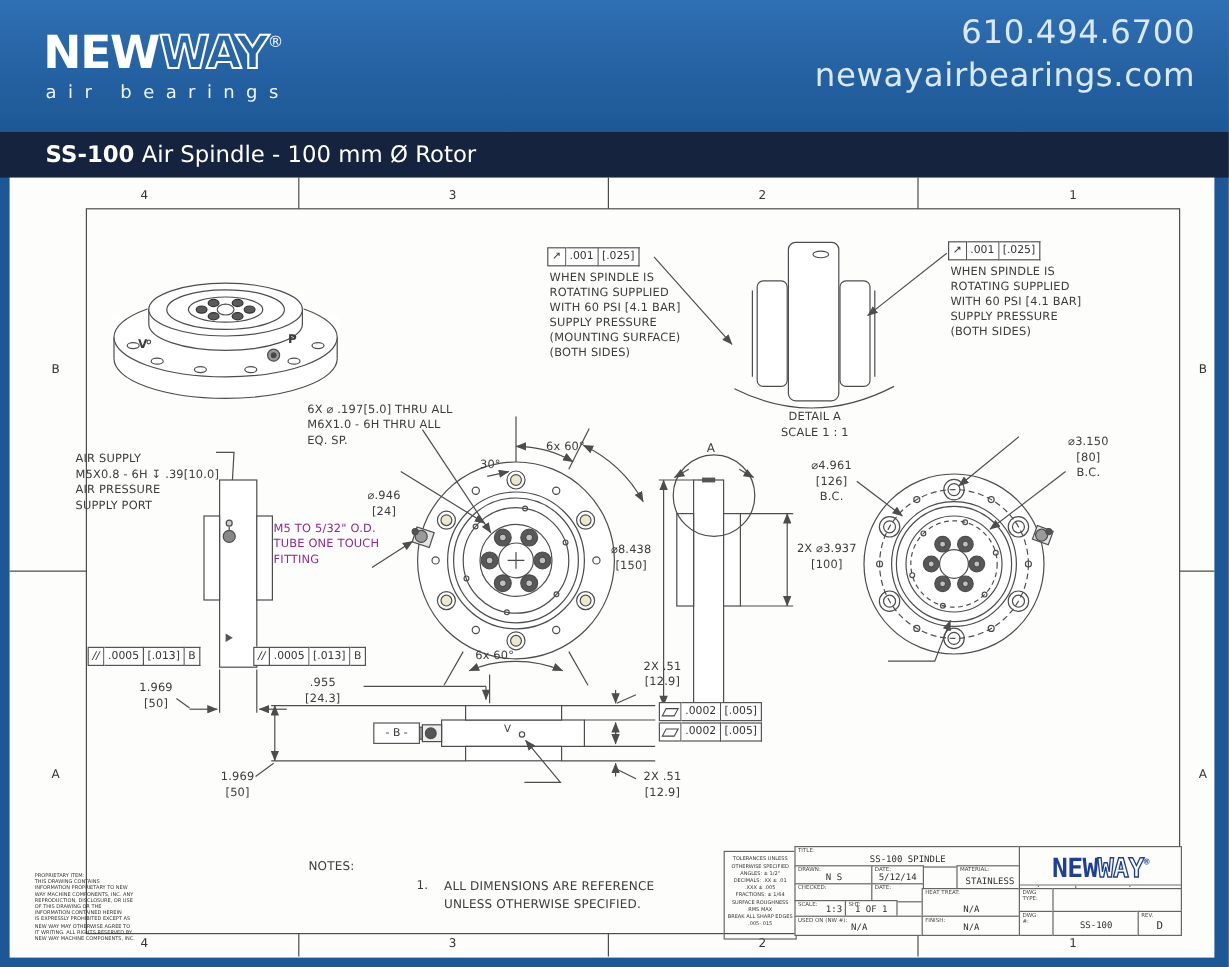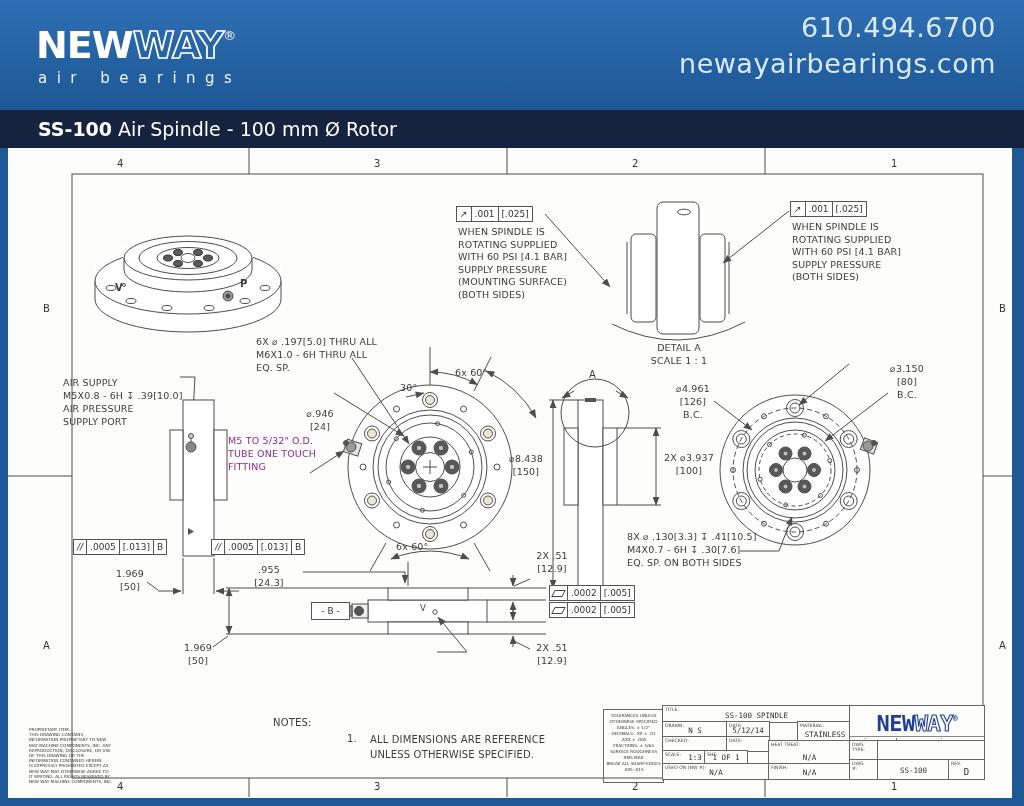--- a/index.html
+++ b/index.html
@@ -376,23 +376,20 @@
   <div class="abs t ctr" style="left:884px;top:362px;width:46px;">⌀3.150
 [80]
 B.C.</div>
   <div class="abs t ctr" style="left:670px;top:382px;width:46px;">⌀4.961
 [126]
 B.C.</div>
   <div class="abs t ctr" style="left:505px;top:452px;width:42px;">⌀8.438
 [150]</div>
   <div class="abs t ctr" style="left:660px;top:451px;width:58px;">2X ⌀3.937
 [100]</div>
-  <div class="abs t" style="left:627px;top:530px;">8X ⌀ .130[3.3] ↧ .41[10.5]
-M4X0.7 - 6H ↧ .30[7.6]
-EQ. SP. ON BOTH SIDES</div>
 
   <div class="abs gdt" style="left:73px;top:539px;">
     <span style="font-style:italic;">//</span>
     <span>.0005</span>
     <span>[.013]</span>
     <span>B</span>
   </div>
   <div class="abs gdt" style="left:211px;top:539px;">
     <span style="font-style:italic;">//</span>
     <span>.0005</span>
@@ -422,21 +419,21 @@
   <div class="abs t ctr" style="left:178px;top:641px;width:40px;">1.969
 [50]</div>
   <div class="abs t ctr" style="left:246px;top:563px;width:46px;">.955
 [24.3]</div>
   <div class="abs t ctr" style="left:527px;top:549px;width:50px;">2X  .51
 [12.9]</div>
   <div class="abs t ctr" style="left:527px;top:641px;width:50px;">2X  .51
 [12.9]</div>
   <div class="abs t" style="left:420px;top:602px;font-size:8.5px;">V</div>
 
-  <div class="abs t" style="left:273px;top:716px;font-size:10px;">NOTES:</div>
+  <div class="abs t" style="left:257px;top:716px;font-size:10px;">NOTES:</div>
   <div class="abs t" style="left:347px;top:732px;font-size:10px;">1.</div>
   <div class="abs t" style="left:370px;top:732px;font-size:10px;line-height:15px;">ALL DIMENSIONS ARE REFERENCE
 UNLESS OTHERWISE SPECIFIED.</div>
 
   <div class="abs tiny" style="left:29px;top:727px;width:128px;">PROPRIETARY ITEM:
 THIS DRAWING CONTAINS
 INFORMATION PROPRIETARY TO NEW
 WAY MACHINE COMPONENTS, INC. ANY
 REPRODUCTION, DISCLOSURE, OR USE
 OF THIS DRAWING OR THE

